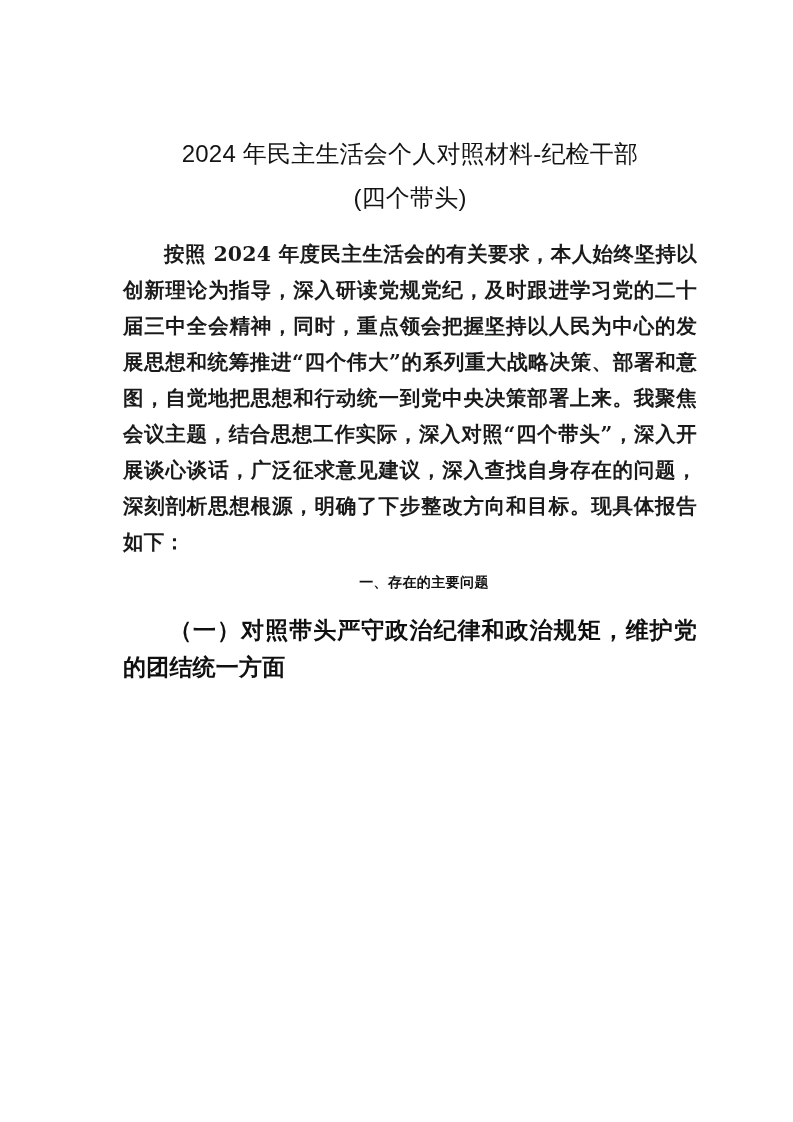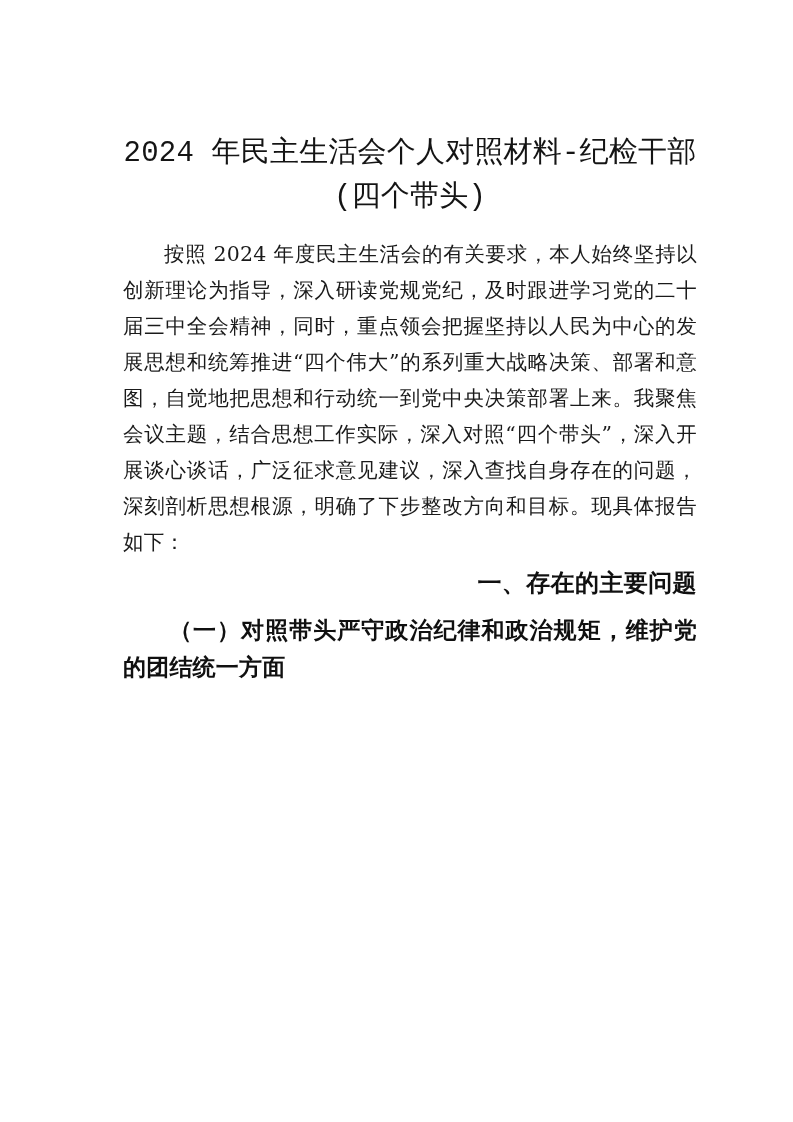--- a/index.html
+++ b/index.html
@@ -30,23 +30,23 @@
     position: absolute;
     left: 123px;
     top: 0;
     width: 574px;
   }
 
   .doc-title {
     margin: 0;
     padding: 0;
     text-align: center;
-    font-family: Liberation Mono, monospace;
+    font-family: Liberation Sans, sans-serif;
     font-weight: 400;
-    font-size: 29px;
+    font-size: 24px;
     line-height: 44px;
     letter-spacing: 0.2px;
     color: #141414;
     white-space: pre-line;
   }
   .title-spacer-top { height: 132px; }
   .title-spacer-bottom { height: 16px; }
 
   
   .body-para {
@@ -54,34 +54,35 @@
     padding: 0;
     font-family: "DejaVu Serif", "Liberation Serif", serif;
     font-size: 20.5px;
     line-height: 36px;
     text-align: justify;
     text-justify: inter-character;
     text-indent: 2em;
     letter-spacing: 0.15px;
     color: #1a1a1a;
     word-break: break-all;
+    font-weight: bold;
   }
 
   
   .heading-1 {
     margin: 0;
     padding: 0;
-    font-family: Liberation Sans, sans-serif;
+    font-family: Liberation Serif, serif;
     font-weight: 700;
-    font-size: 24px;
+    font-size: 14px;
     line-height: 36px;
     text-indent: 2em;
     letter-spacing: 0.4px;
     color: #101010;
-    text-align: right;
+    text-align: center;
   }
 
   
   .heading-2 {
     margin: 0;
     padding: 0;
     font-family: "DejaVu Serif", "Liberation Serif", serif;
     font-weight: 700;
     font-size: 23px;
     line-height: 37px;

